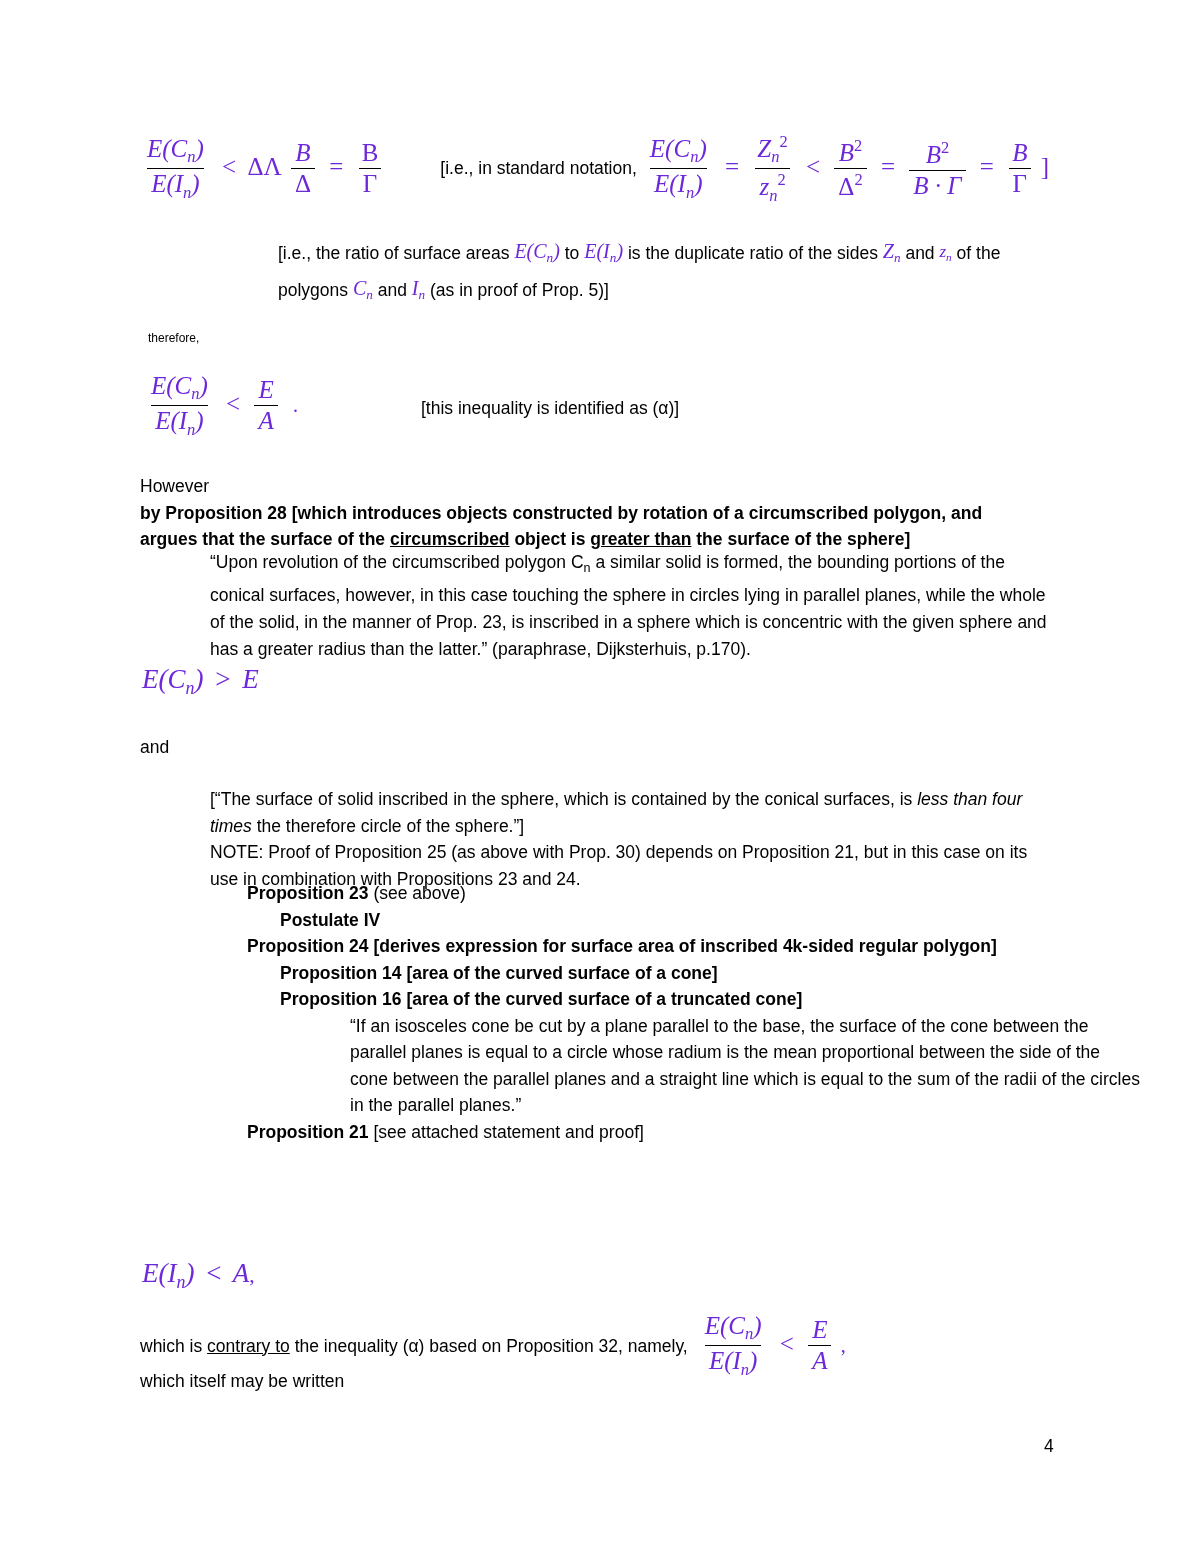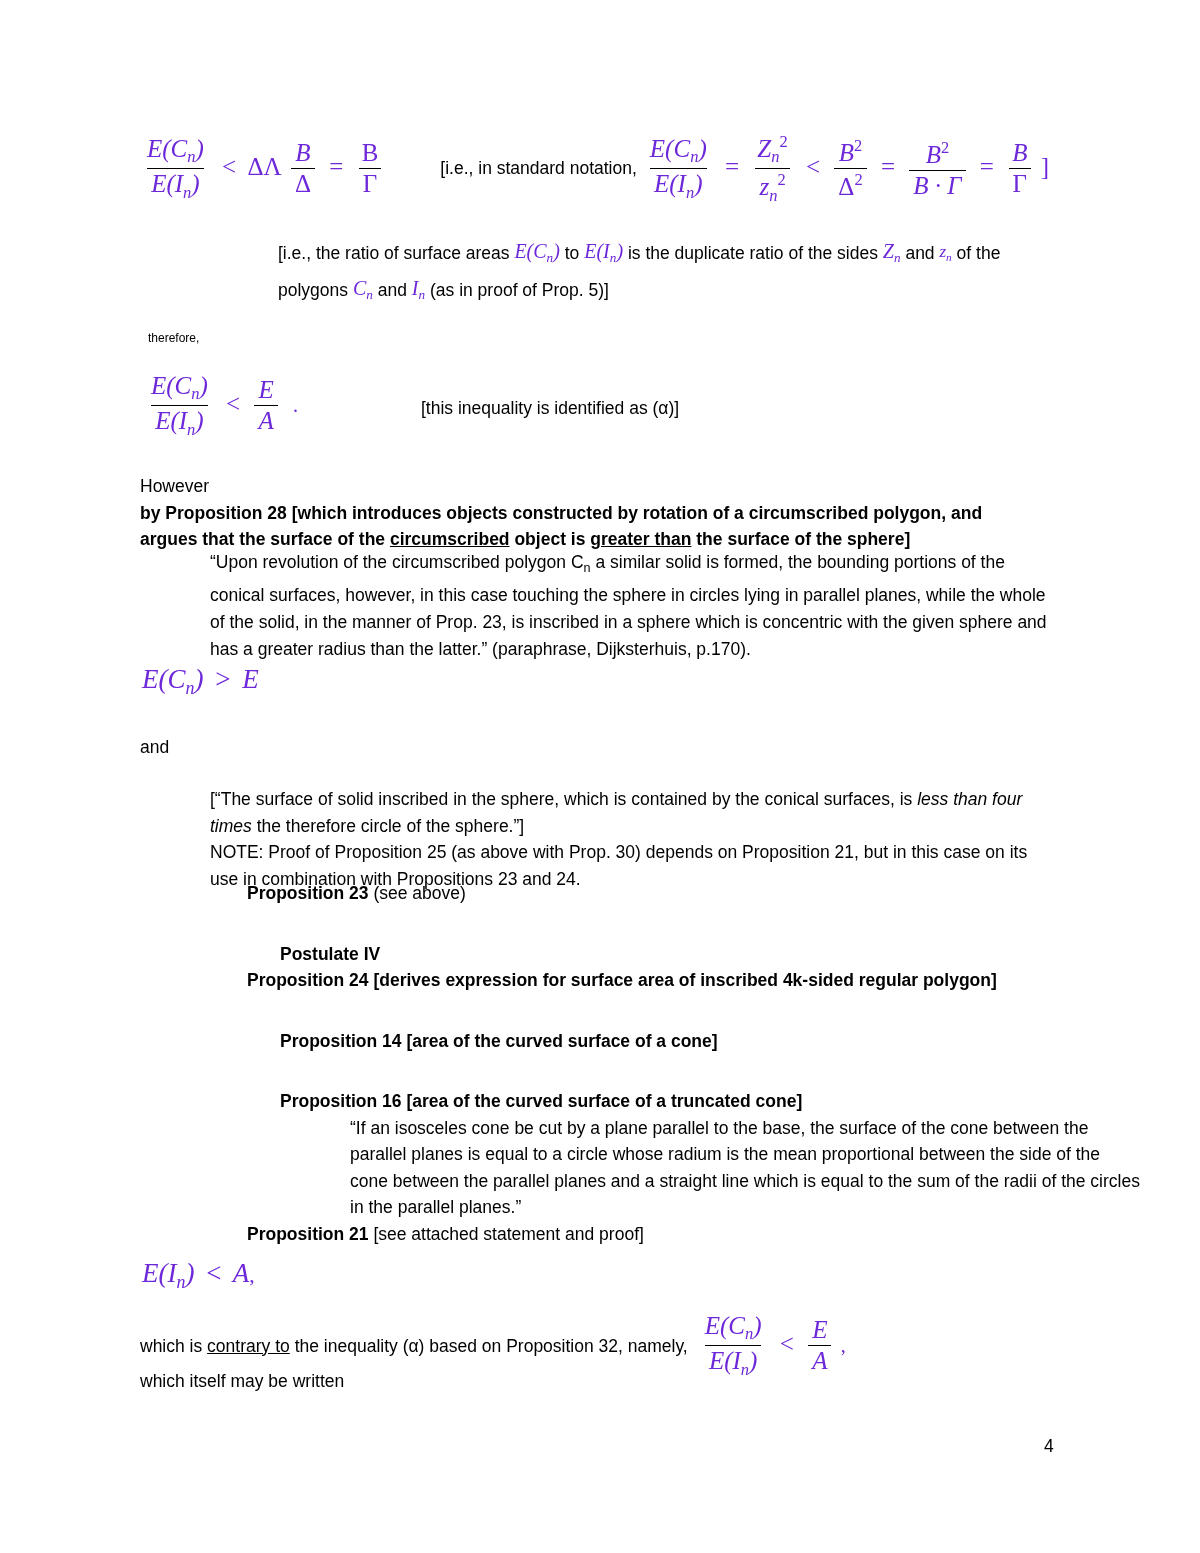--- a/index.html
+++ b/index.html
@@ -156,21 +156,21 @@
   }
   .tree {
     position: absolute;
     left: 140px;
     top: 880px;
     width: 930px;
     font-size: 17.5px;
     line-height: 26.5px;
   }
   .i1 { margin-left: 107px; }
-  .i2 { margin-left: 140px; margin-top: 34px; }
+  .i2 { margin-left: 140px; }
   .i3 { margin-left: 210px; }
   .hang3 { margin-left: 210px; }
 
   .eq-ein-lt-a {
     position: absolute;
     left: 142px;
     top: 1258px;
     font-size: 27px;
   }
   .contrary-line {

